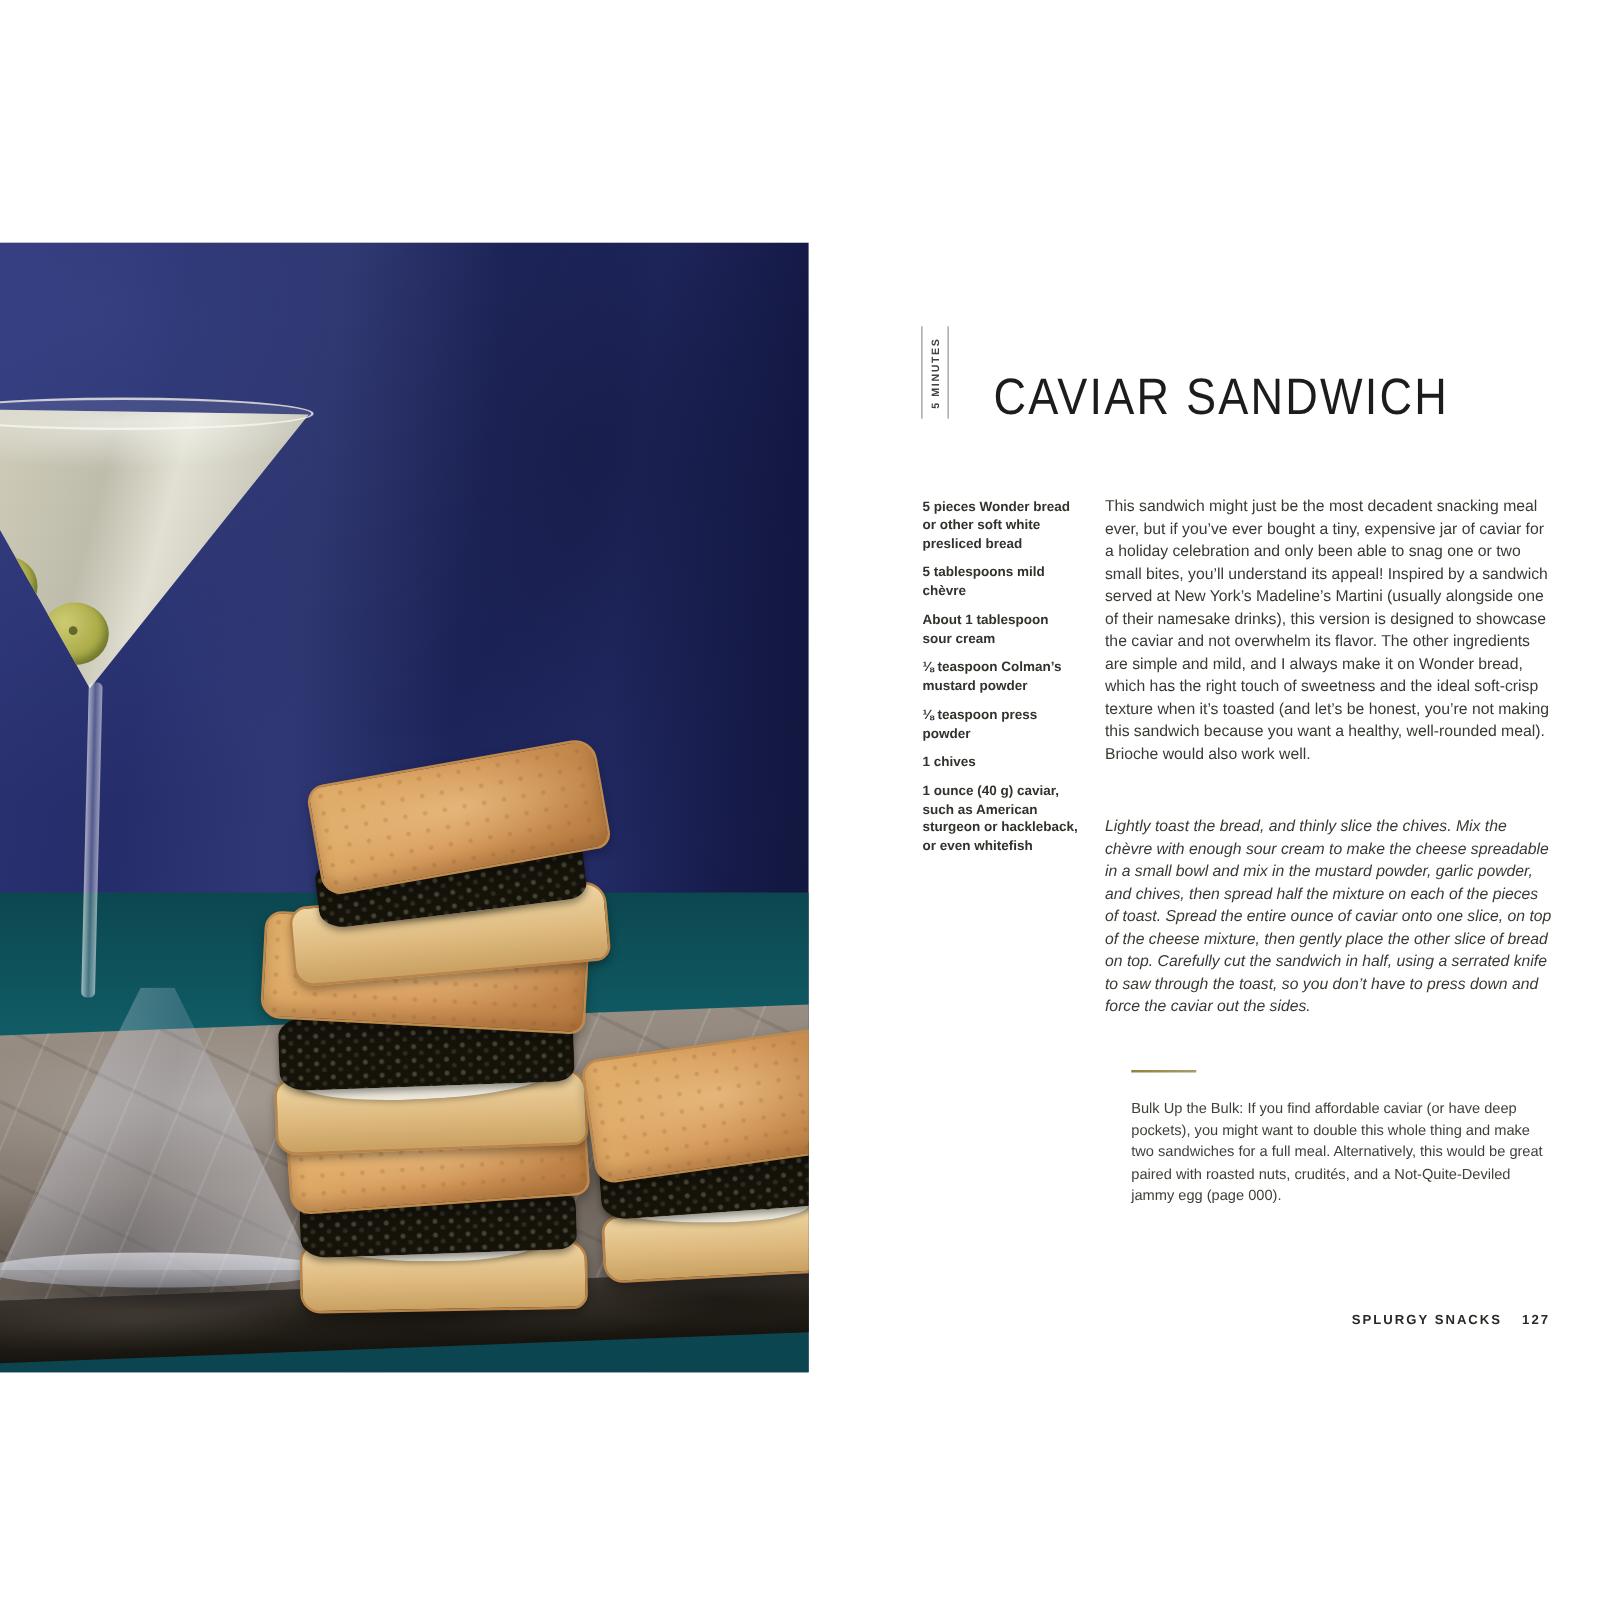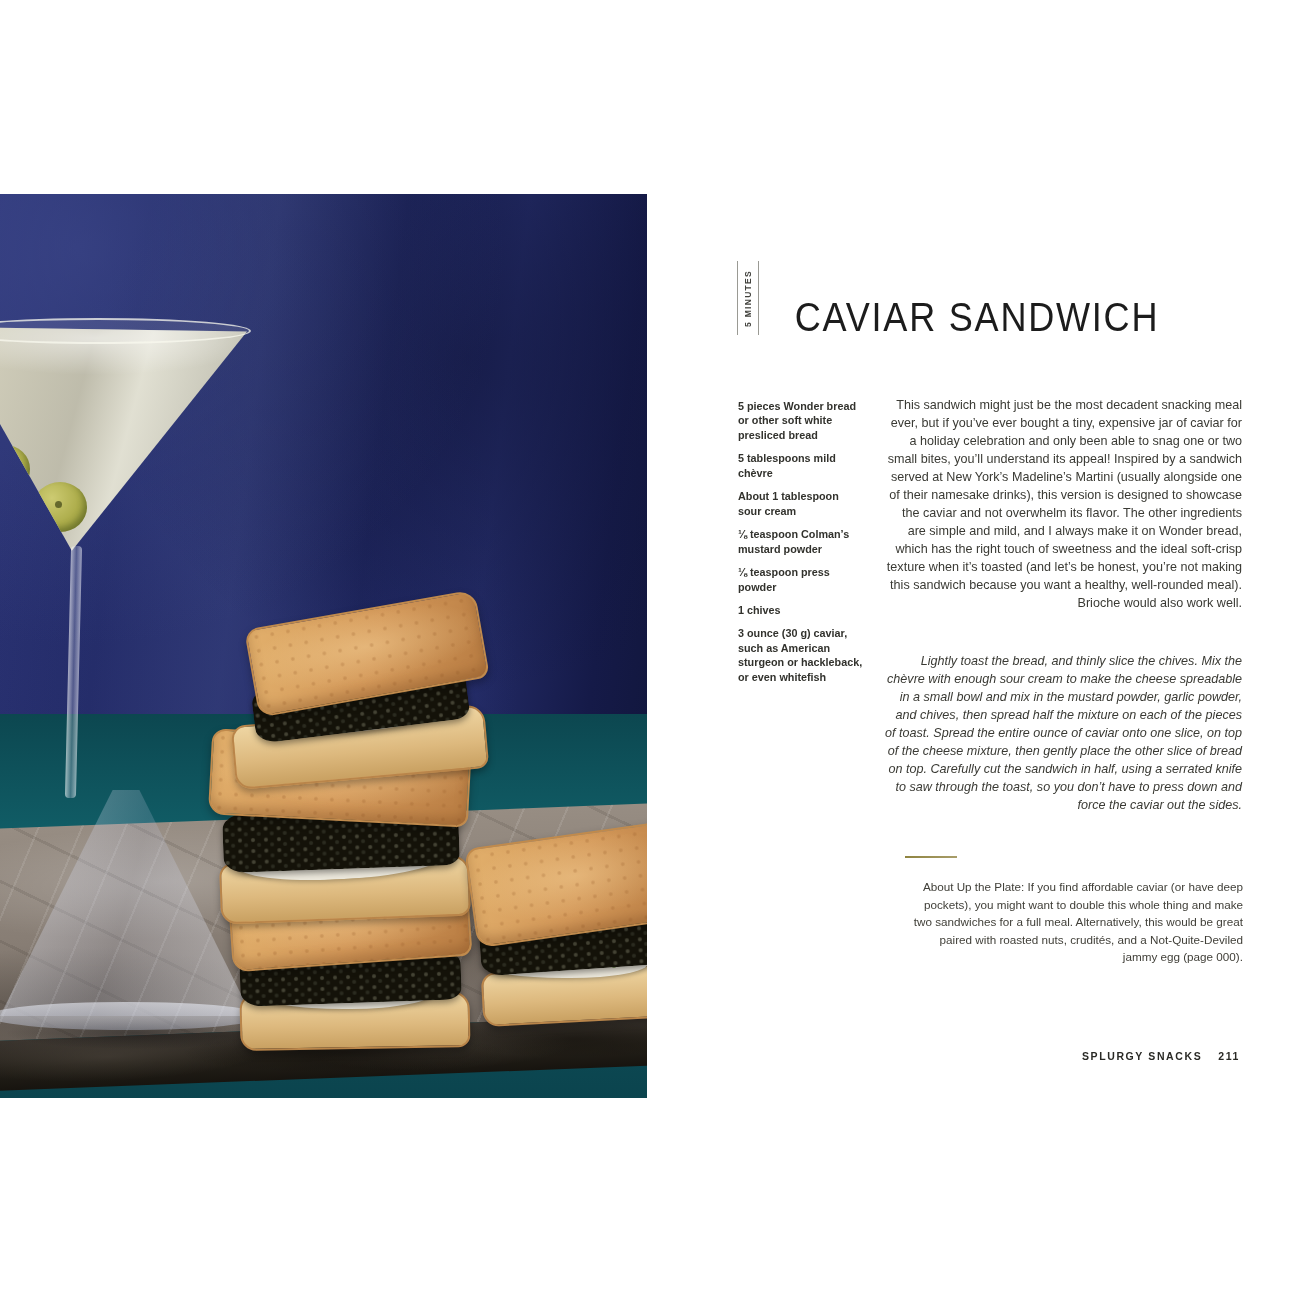--- a/index.html
+++ b/index.html
@@ -139,21 +139,21 @@
     padding:0 5px;display:block;text-align:center;
   }
   .title{
     position:absolute;left:747px;top:297px;width:460px;margin:0;
     text-align:center;font-weight:300;font-size:41px;line-height:1;
     letter-spacing:2px;color:#1c1c1c;transform:scaleX(.88);transform-origin:center;
     font-family:"Liberation Sans",sans-serif;
   }
   .ingredients{position:absolute;left:738px;top:399px;width:126px;}
   .ingredient{margin:0 0 9px 0;font-size:10.8px;font-weight:700;line-height:1.34;color:#32322d;}
-  .bodycol{position:absolute;left:884px;top:396px;width:358px;text-align:right;}
+  .bodycol{position:absolute;left:884px;top:396px;width:358px;}
   .bodycol p{margin:0;font-size:12.6px;line-height:18px;color:#3a3a34;}
   .bodycol .method{margin-top:40px;font-style:italic;}
   .note-rule{display:block;width:52px;height:2px;background:linear-gradient(90deg,#8f8440,#a89d6a);
     margin:42px 0 0 21px;}
   .note{margin:20px 0 0 21px !important;width:338px;font-size:11.7px !important;line-height:17.6px !important;color:#403f38 !important;}
   .page-footer{position:absolute;left:884px;top:1050px;width:356px;text-align:right;
     font-size:10.5px;font-weight:700;letter-spacing:1.6px;color:#292925;}
   .page-num{margin-left:16px;}
 </style>
 </head>
@@ -225,28 +225,28 @@
 
     <h1 class="title">CAVIAR SANDWICH</h1>
 
     <aside class="ingredients">
       <p class="ingredient">5 pieces Wonder bread or other soft white presliced bread</p>
       <p class="ingredient">5 tablespoons mild chèvre</p>
       <p class="ingredient">About 1 tablespoon sour cream</p>
       <p class="ingredient">⅛ teaspoon Colman’s mustard powder</p>
       <p class="ingredient">⅛ teaspoon press powder</p>
       <p class="ingredient">1 chives</p>
-      <p class="ingredient">3 ounce (30 g) caviar, such as American sturgeon or hackleback, or even whitefish</p>
+      <p class="ingredient">1 ounce (40 g) caviar, such as American sturgeon or hackleback, or even whitefish</p>
     </aside>
 
     <div class="bodycol">
       <p class="intro">This sandwich might just be the most decadent snacking meal ever, but if you’ve ever bought a tiny, expensive jar of caviar for a holiday celebration and only been able to snag one or two small bites, you’ll understand its appeal! Inspired by a sandwich served at New York’s Madeline’s Martini (usually alongside one of their namesake drinks), this version is designed to showcase the caviar and not overwhelm its flavor. The other ingredients are simple and mild, and I always make it on Wonder bread, which has the right touch of sweetness and the ideal soft-crisp texture when it’s toasted (and let’s be honest, you’re not making this sandwich because you want a healthy, well-rounded meal). Brioche would also work well.</p>
       <p class="method">Lightly toast the bread, and thinly slice the chives. Mix the chèvre with enough sour cream to make the cheese spreadable in a small bowl and mix in the mustard powder, garlic powder, and chives, then spread half the mixture on each of the pieces of toast. Spread the entire ounce of caviar onto one slice, on top of the cheese mixture, then gently place the other slice of bread on top. Carefully cut the sandwich in half, using a serrated knife to saw through the toast, so you don’t have to press down and force the caviar out the sides.</p>
       <span class="note-rule"></span>
-      <p class="note"><span>About Up the Plate:</span> <span>If you find affordable caviar (or have deep pockets), you might want to double this whole thing and make two sandwiches for a full meal. Alternatively, this would be great paired with roasted nuts, crudités, and a Not-Quite-Deviled jammy egg (page 000).</span></p>
+      <p class="note"><span>Bulk Up the Bulk:</span> <span>If you find affordable caviar (or have deep pockets), you might want to double this whole thing and make two sandwiches for a full meal. Alternatively, this would be great paired with roasted nuts, crudités, and a Not-Quite-Deviled jammy egg (page 000).</span></p>
     </div>
 
     <footer class="page-footer">
-      <span>SPLURGY SNACKS</span><span class="page-num">211</span>
+      <span>SPLURGY SNACKS</span><span class="page-num">127</span>
     </footer>
 
   </section>
 </div>
 
 </body></html>

